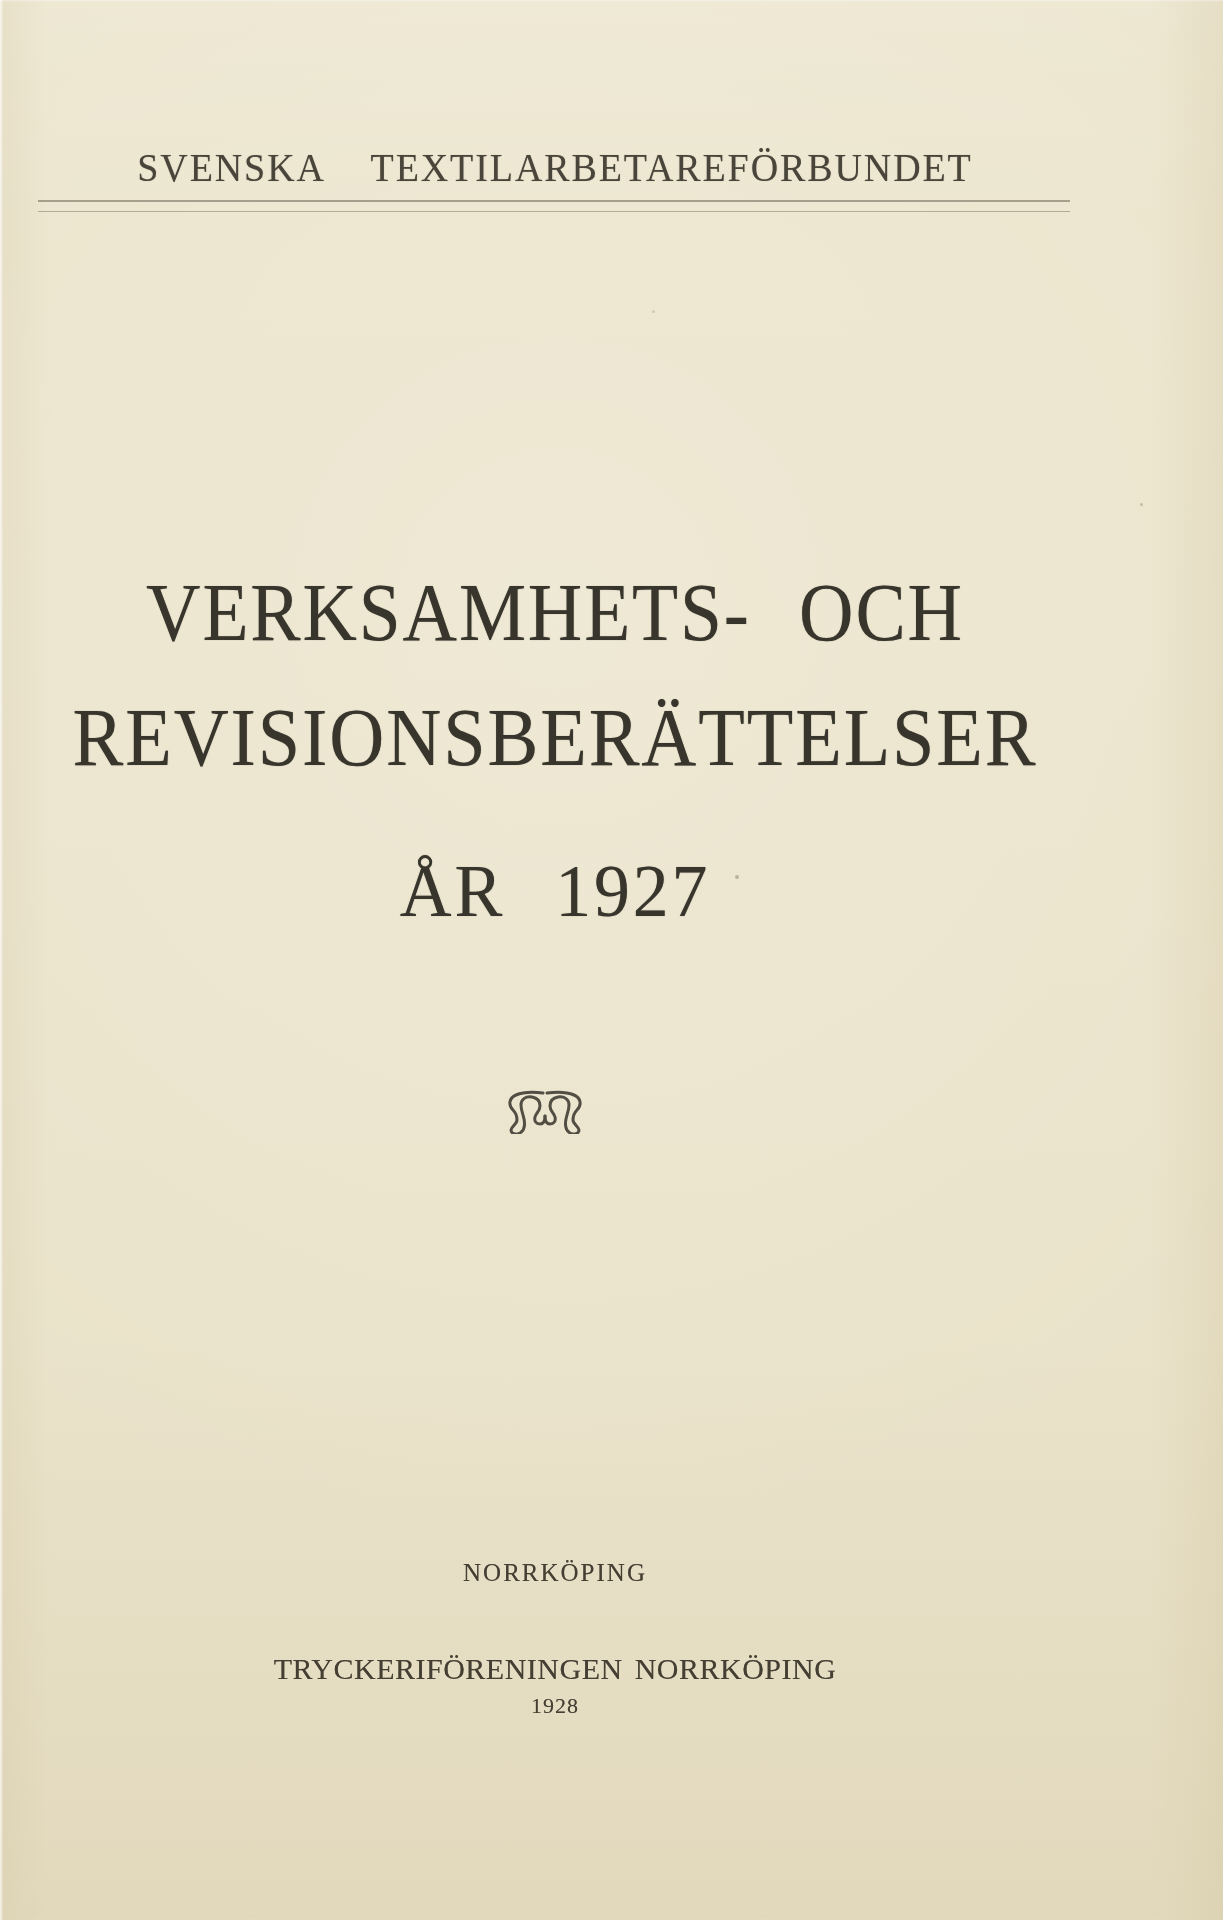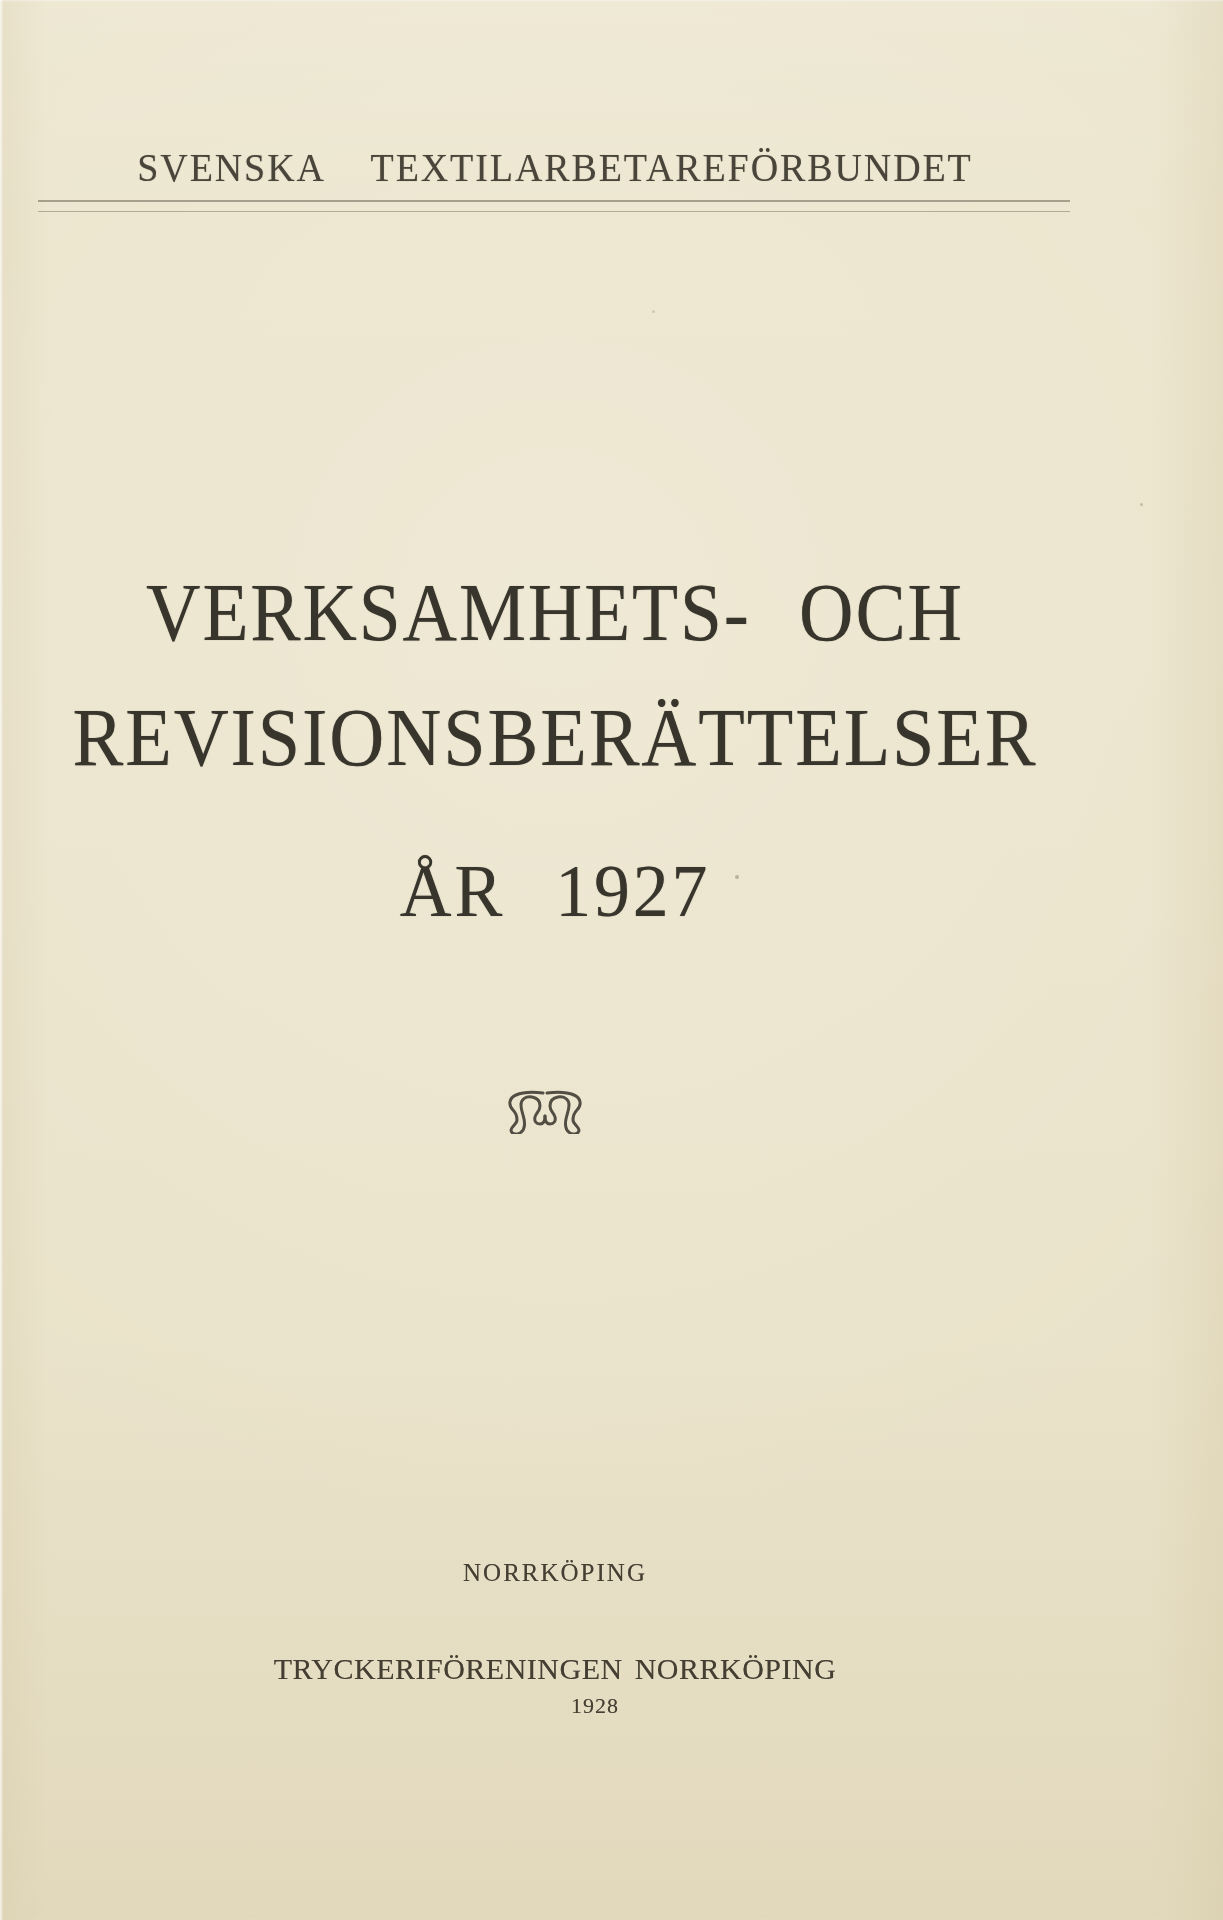--- a/index.html
+++ b/index.html
@@ -50,21 +50,21 @@
   .ornament{position:absolute;left:495px;top:1088px;width:100px;height:46px;}
   
   .colophon-line{
     color:#453f33;
     text-shadow:0 0 0.5px rgba(69,63,51,0.5);
     white-space:nowrap;
     line-height:1;
   }
   .colophon-1{top:1560px;font-size:25px;letter-spacing:2px;}
   .colophon-2{top:1654px;font-size:30px;letter-spacing:0.5px;word-spacing:4px;}
-  .colophon-3{top:1695px;font-size:22px;letter-spacing:1px;margin-left:40px;}
+  .colophon-3{top:1695px;font-size:22px;letter-spacing:1px;}
   
   .speck{position:absolute;border-radius:50%;background:rgba(93,82,58,0.35);}
   .speck-a{left:735px;top:875px;width:4px;height:4px;}
   .speck-b{left:1140px;top:503px;width:3px;height:3px;background:rgba(93,82,58,0.28);}
   .speck-c{left:652px;top:310px;width:3px;height:3px;background:rgba(120,90,70,0.22);}
 </style>
 </head>
 <body>
 
 <div class="page">

